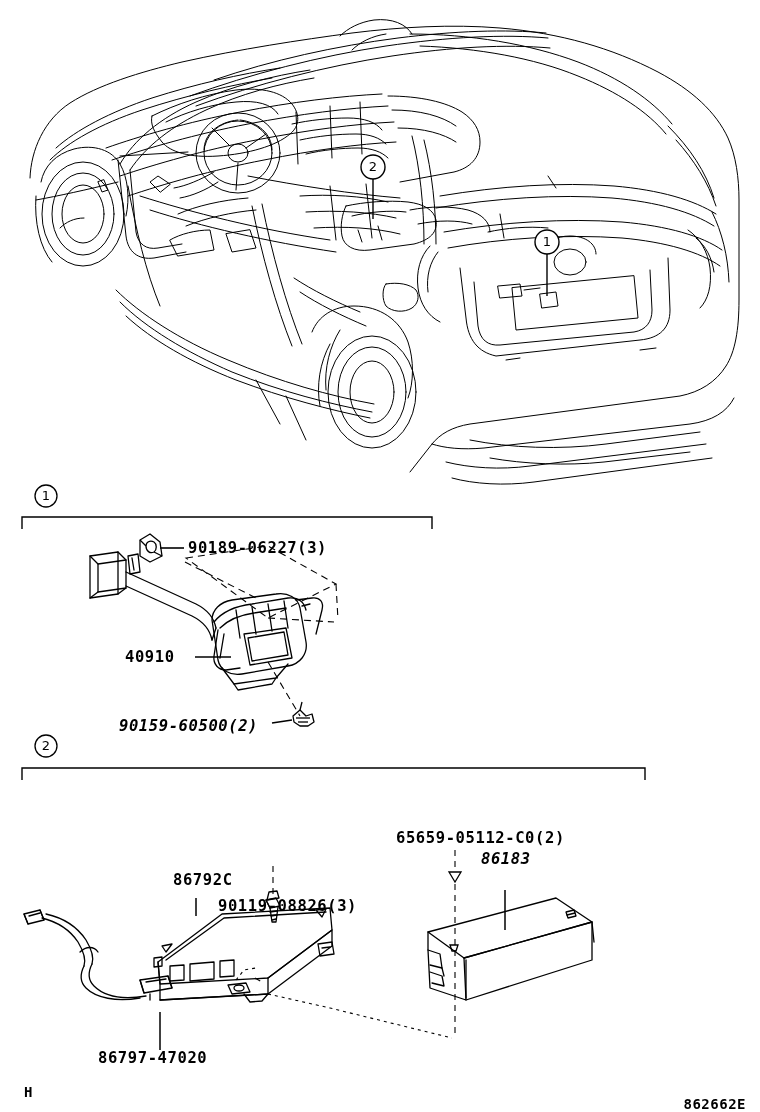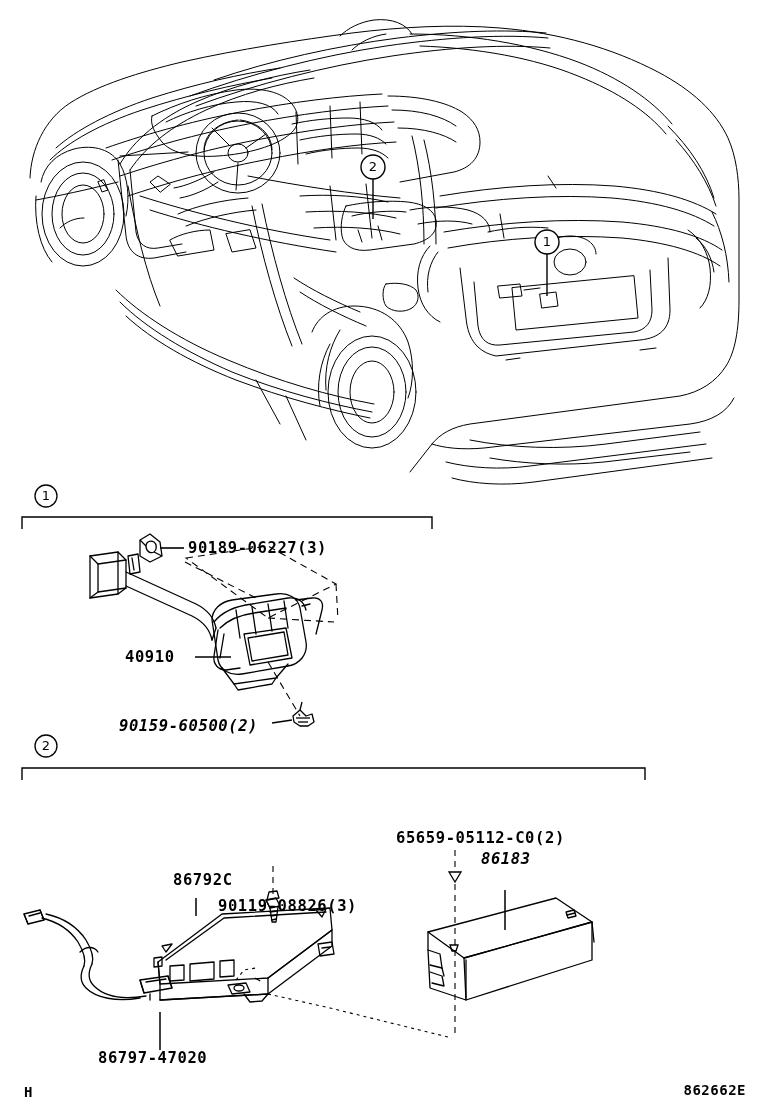--- a/index.html
+++ b/index.html
@@ -46,21 +46,21 @@
     font-size: 13px;
     width: 22px;
     height: 22px;
     line-height: 22px;
     text-align: center;
     color: #000;
   }
   .diagram-id {
     position: absolute;
     right: 14px;
-    bottom: 14px;
+    bottom: 0;
     font-size: 14px;
     letter-spacing: 0.5px;
     font-weight: bold;
   }
   .page-mark {
     position: absolute;
     left: 24px;
     bottom: 12px;
     font-size: 14px;
     font-weight: bold;

